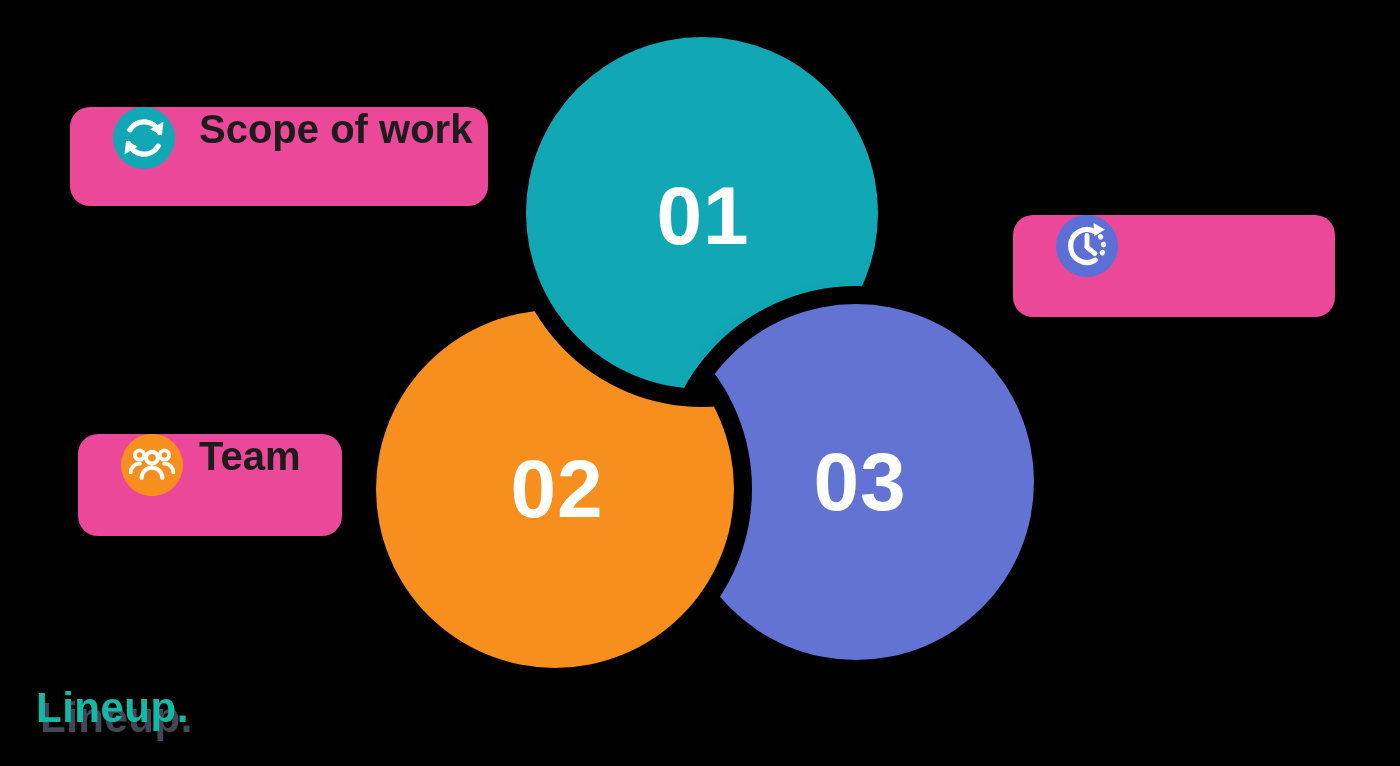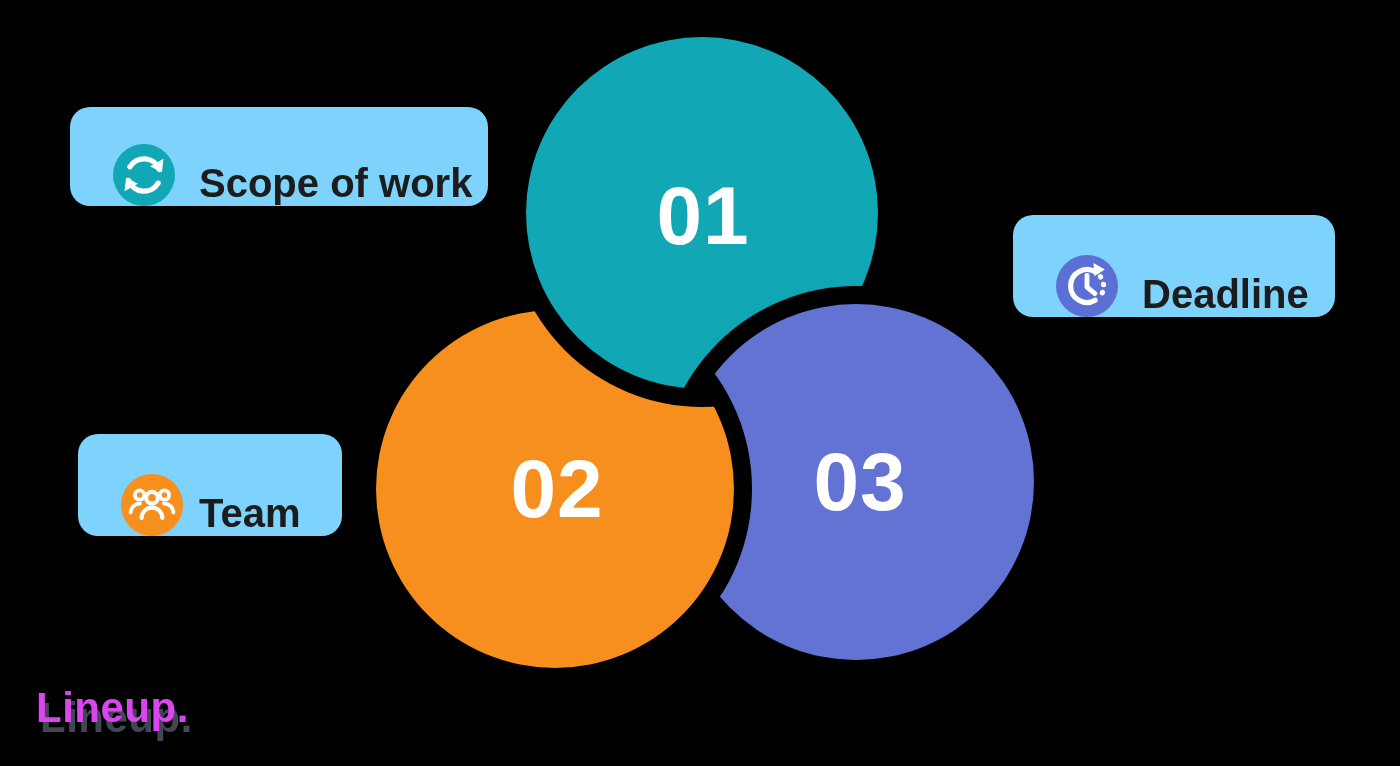--- a/index.html
+++ b/index.html
@@ -8,32 +8,32 @@
     font-family:"Liberation Sans","DejaVu Sans",sans-serif;
   }
   .stage{position:relative;width:1400px;height:624px;}
   .circles-svg{position:absolute;left:0;top:0;}
   .step-circle{filter:drop-shadow(0 9px 14px rgba(0,0,0,.55));}
   .step-number{
     font-family:"Liberation Sans","DejaVu Sans",sans-serif;
     font-weight:800;font-size:82px;fill:#ffffff;letter-spacing:1px;
   }
   .card{
-    position:absolute;background:#7dd3fc;border-radius:20px;
-    display:flex;align-items:flex-end;gap:24px;padding-left:43px;
+    position:absolute;background:#ec4899;border-radius:20px;
+    display:flex;align-items:flex-start;gap:24px;padding-left:43px;
     box-sizing:border-box;box-shadow:0 10px 22px rgba(0,0,0,.6);
   }
   .card-scope{left:70px;top:107px;width:418px;height:99px;}
   .card-deadline{left:1013px;top:215px;width:322px;height:102px;}
   .card-team{left:78px;top:434px;width:264px;height:102px;gap:16px;}
   .card-icon{width:62px;height:62px;flex:0 0 62px;display:block;}
   .card-label{font-size:40px;font-weight:600;color:#1c1c1c;white-space:nowrap;}
   .brand-left{
     position:absolute;left:36px;top:684px;font-size:42px;font-weight:800;
-    color:#d946ef;letter-spacing:.5px;text-shadow:4px 10px 0 #424756;
+    color:#14b8a6;letter-spacing:.5px;text-shadow:4px 10px 0 #424756;
   }
   .brand-right{
     position:absolute;left:1228px;top:694px;font-size:38px;font-weight:700;
     color:#282828;letter-spacing:1px;
   }
   .icon-stroke{stroke:#fff;fill:none;stroke-linecap:round;}
 </style>
 </head>
 <body>
 
@@ -77,21 +77,20 @@
 
   <div class="card card-deadline">
     <svg class="card-icon" viewBox="0 0 36 36">
       <circle cx="18" cy="18" r="18" fill="#5c6fd4"></circle>
       <path class="icon-stroke" stroke-width="3" d="M22.75 9.77 A9.5 9.5 0 1 0 22.75 26.23"></path>
       <path d="M21.8 4.6 L28.4 8.4 L22.2 12.4 Z" fill="#fff"></path>
       <path class="icon-stroke" stroke-width="3" stroke-dasharray="0.2 4.6" d="M25.8 12.6 A9.5 9.5 0 0 1 24.9 24.9"></path>
       <path class="icon-stroke" stroke-width="2.8" d="M18 18.6 V 11.8"></path>
       <path class="icon-stroke" stroke-width="2.8" d="M18 18.6 L22.6 22.4"></path>
     </svg>
-    <span class="card-label">Deadline</span>
   </div>
 
   <div class="card card-team">
     <svg class="card-icon" viewBox="0 0 36 36">
       <circle cx="18" cy="18" r="18" fill="#f78f1e"></circle>
       <circle class="icon-stroke" stroke-width="2.4" cx="18" cy="13.8" r="3.4"></circle>
       <path class="icon-stroke" stroke-width="2.4" d="M12.0 25.5 A6 6 0 0 1 24.0 25.5"></path>
       <circle class="icon-stroke" stroke-width="2.2" cx="10.8" cy="12.2" r="2.7"></circle>
       <path class="icon-stroke" stroke-width="2.2" d="M5.6 22.3 A5.2 5.2 0 0 1 11.0 17.2"></path>
       <circle class="icon-stroke" stroke-width="2.2" cx="25.2" cy="12.2" r="2.7"></circle>

